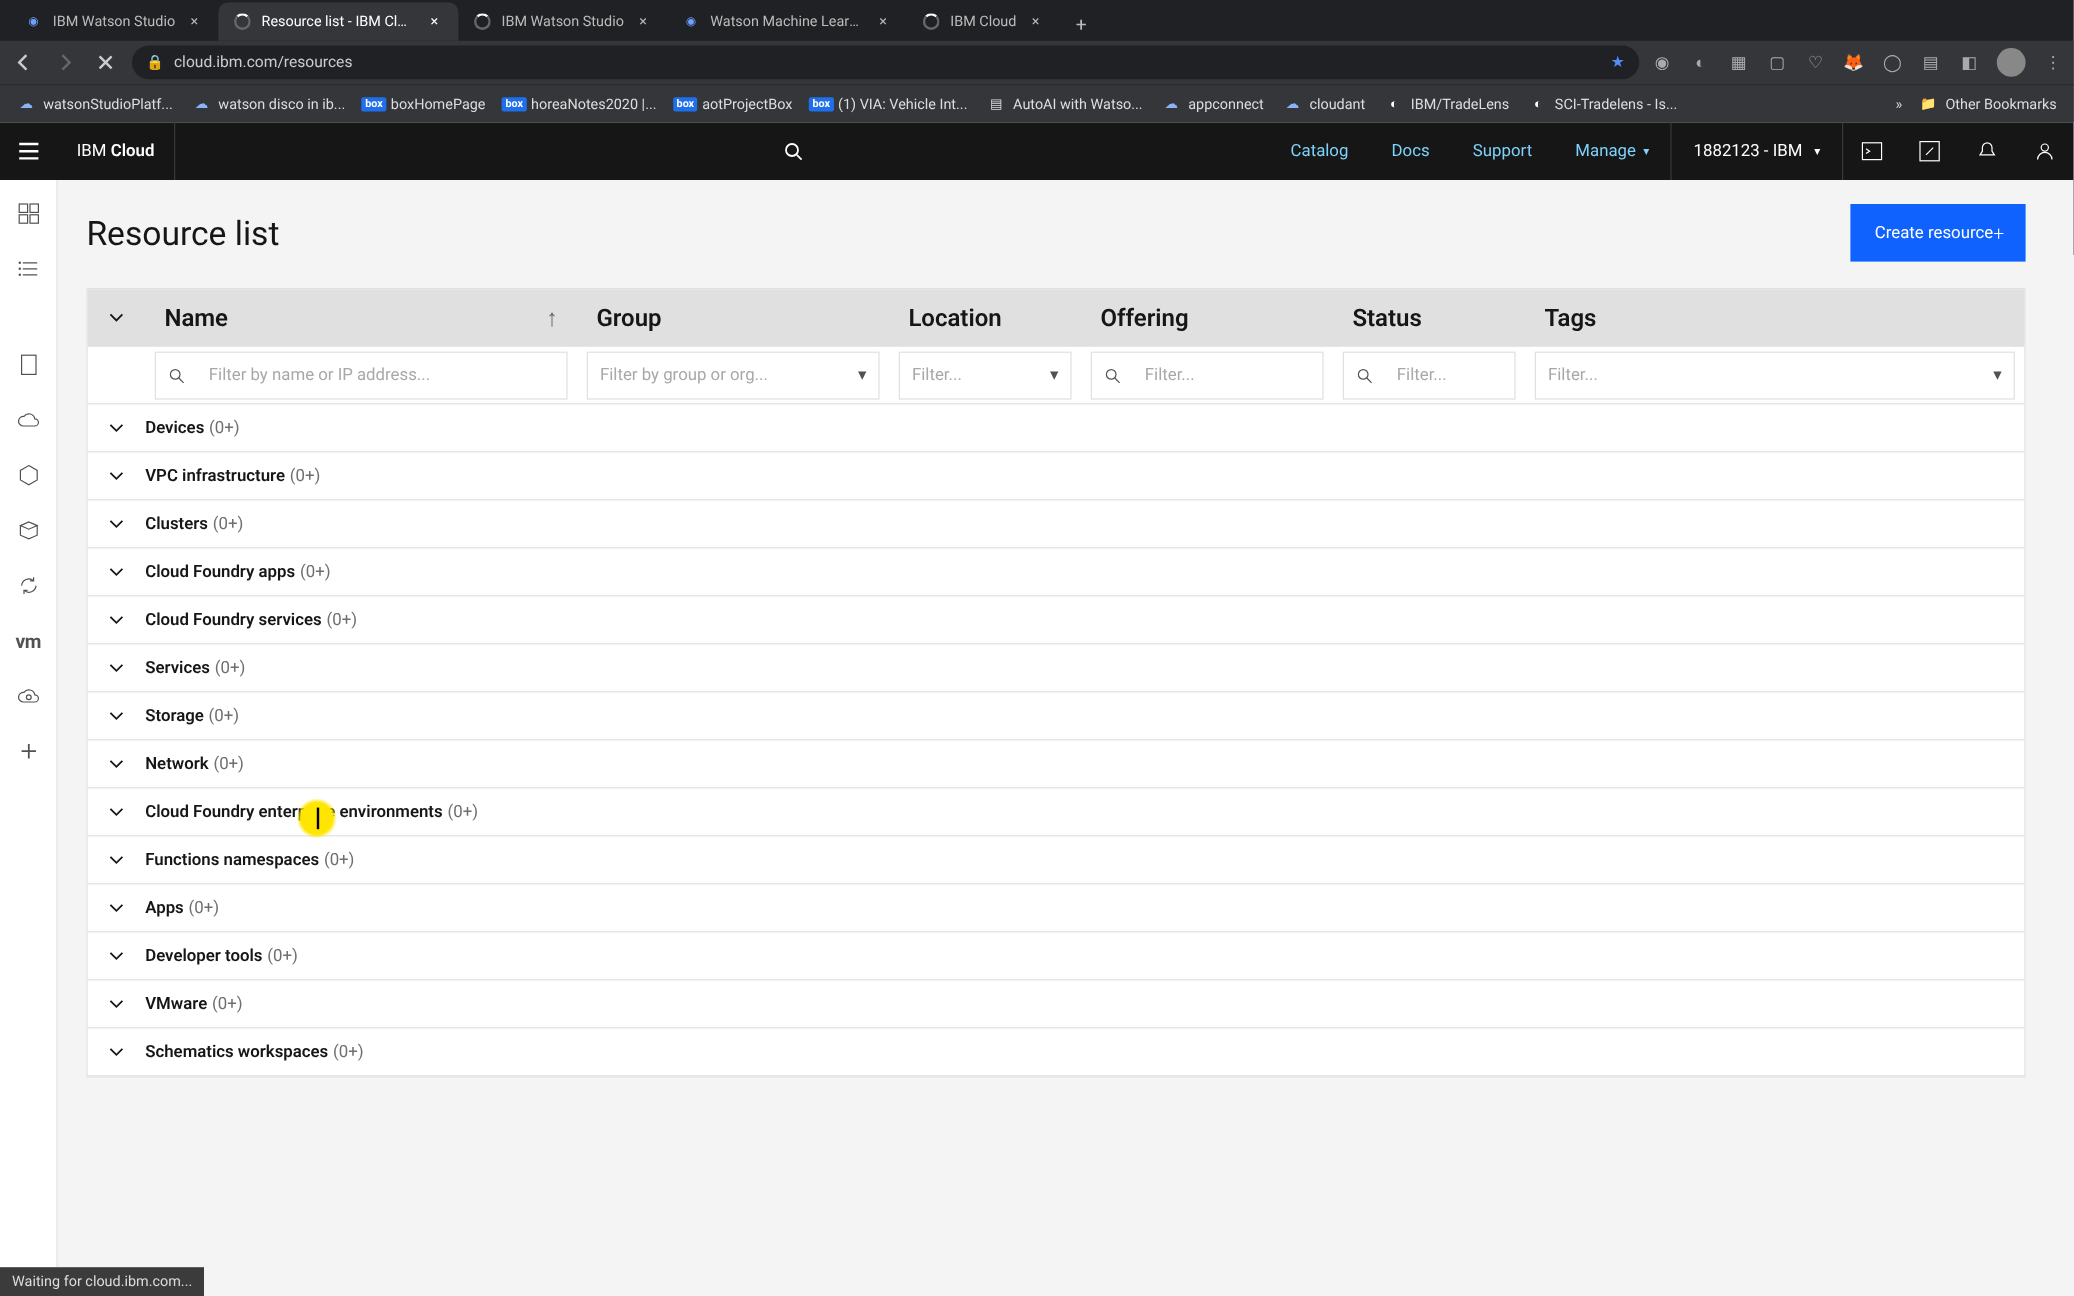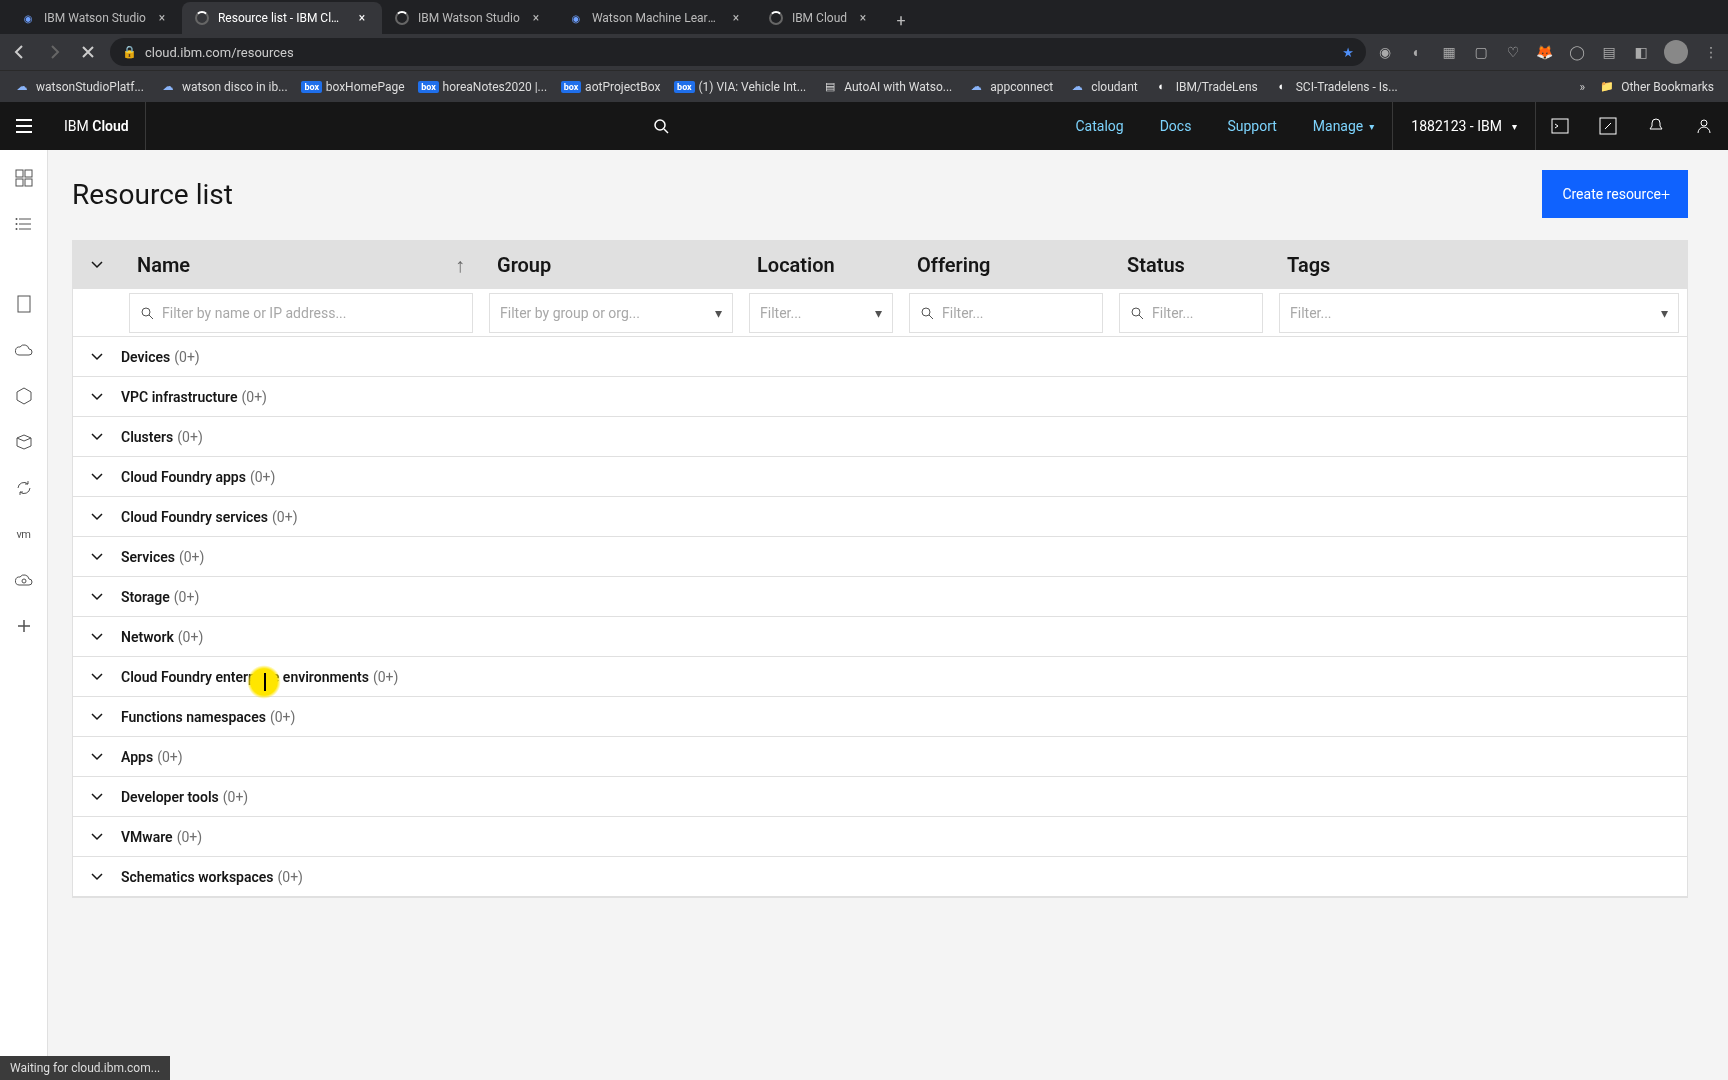--- a/index.html
+++ b/index.html
@@ -41,42 +41,42 @@
 .ibm-search .sicon{ position:absolute; right:16px; color:#fff;}
 .ibm-nav { display:flex; align-items:center; margin-left:auto;}
 .ibm-nav-link { padding:12px 18px; font-size:14px; height:48px; display:flex; align-items:center; cursor:pointer; color:#7dd3fc;}
 .ibm-acct { padding:0 18px; font-size:14px; height:48px; display:flex; align-items:center; border-left:1px solid #393939; border-right:1px solid #393939;justify-content:center;}
 .ibm-icons { display:flex; }
 .ibm-icon-btn { width:48px; height:48px; display:flex; align-items:center; justify-content:center; cursor:pointer; color:#fff;}
 
 .shell-body { flex:1; display:flex; }
 .left-rail { width:48px; background:#fff; border-right:1px solid #e0e0e0; display:flex; flex-direction:column; align-items:center; padding-top:12px; gap:14px;}
 .rail-item { width:32px;height:32px; display:flex; align-items:center; justify-content:center; color:#525252; cursor:pointer; font-size:16px;}
-.rail-vm{ font-size:11px; font-weight:400; letter-spacing:-0.5px;}
+.rail-vm{ font-size:16px; font-weight:700; letter-spacing:-0.5px;}
 
 .content { flex:1; padding:20px 40px 0 24px; overflow:auto;}
 .page-head { display:flex; align-items:center; justify-content:space-between; margin-bottom:22px;}
 .page-title { font-size:28px; font-weight:400; color:#161616;}
 .create-btn { background:#0f62fe; color:#fff; height:48px; padding:0 18px 0 20px; font-size:14px; display:flex; align-items:center; cursor:pointer; border:none;}
 .create-btn .plus{ font-size:16px; font-weight:300;}
 
 .rl-table { background:#fff; border:1px solid #e0e0e0;}
 .thead { display:flex; background:#e0e0e0; height:48px; align-items:center; font-size:20px; font-weight:600; color:#161616;}
 .th { padding:0 16px; display:flex; align-items:center;}
 .th-exp { width:48px; justify-content:center;}
 .th-name { flex:0 0 360px; position:relative;}
 .th-name .sort{ margin-left:auto; opacity:.6;}
 .th-group{ flex:0 0 260px;}
 .th-loc{ flex:0 0 160px;}
 .th-off{ flex:0 0 210px;}
 .th-stat{ flex:0 0 160px;}
 .th-tags{ flex:1;}
 .filter-row { display:flex; height:48px; align-items:center; border-bottom:1px solid #e0e0e0;}
 .fcell{ padding:0 8px;}
-.fbox{ height:40px; background:#fff; border:1px solid #e0e0e0; display:flex; align-items:center; padding:0 10px; gap:8px; color:#a8a8a8; font-size:14px; position:relative;}
+.fbox{ height:40px; background:#fff; border:1px solid #e0e0e0; display:flex; align-items:center; padding:0 10px; gap:20px; color:#a8a8a8; font-size:14px; position:relative;}
 .fbox .sicon{ color:#525252;}
 .fbox .chev{ margin-left:auto; color:#525252;}
 .fc-exp{ width:48px;}
 .fc-name{ flex:0 0 360px;}
 .fc-group{ flex:0 0 260px;}
 .fc-loc{ flex:0 0 160px;}
 .fc-off{ flex:0 0 210px;}
 .fc-stat{ flex:0 0 160px;}
 .fc-tags{ flex:1;}
 

